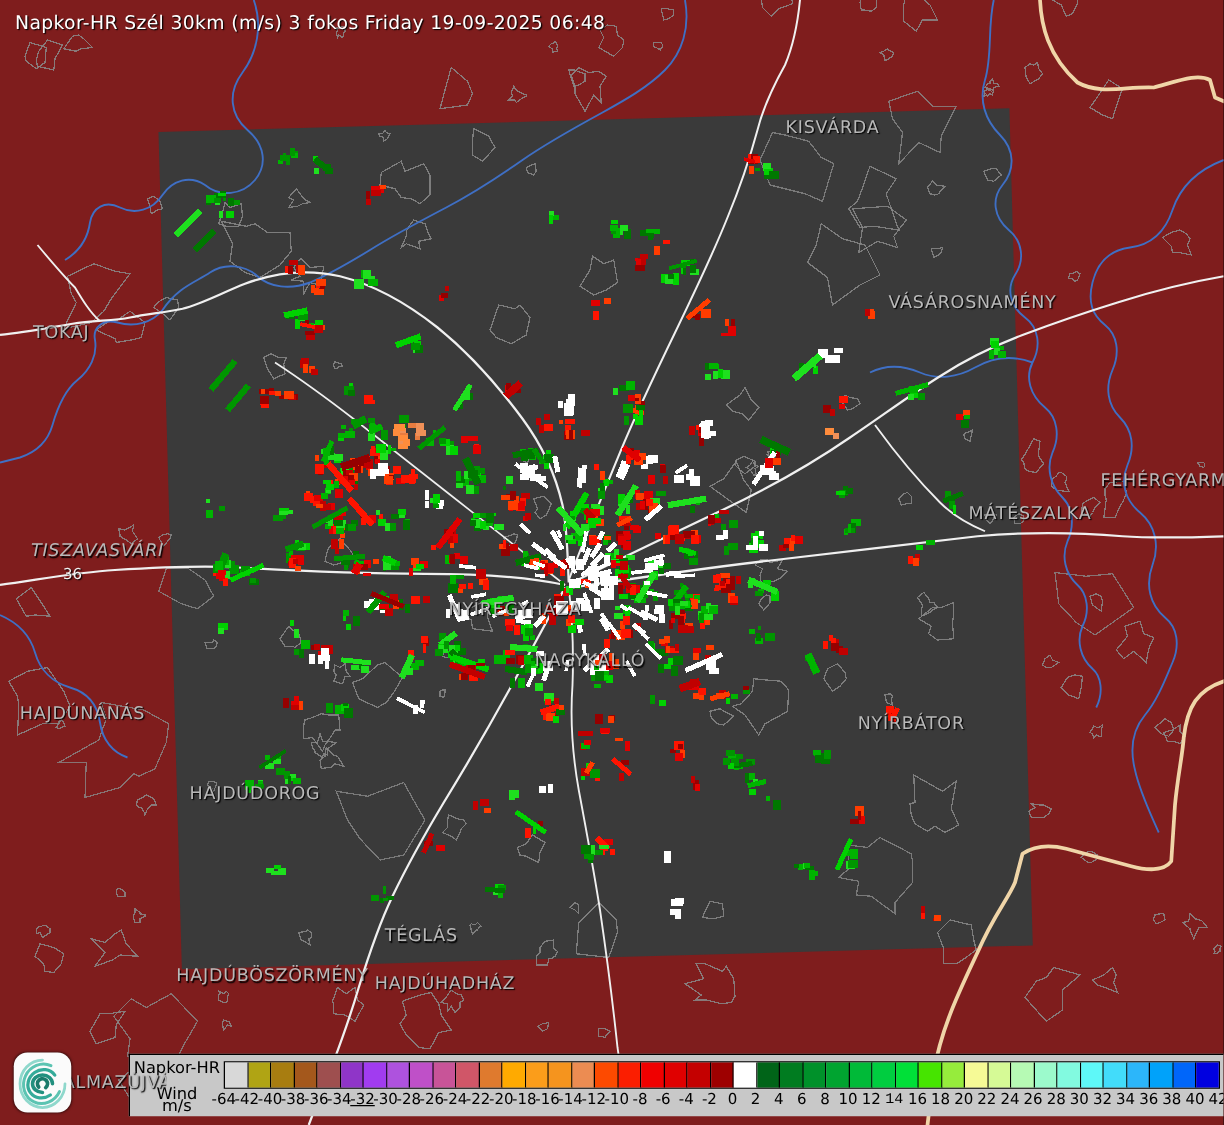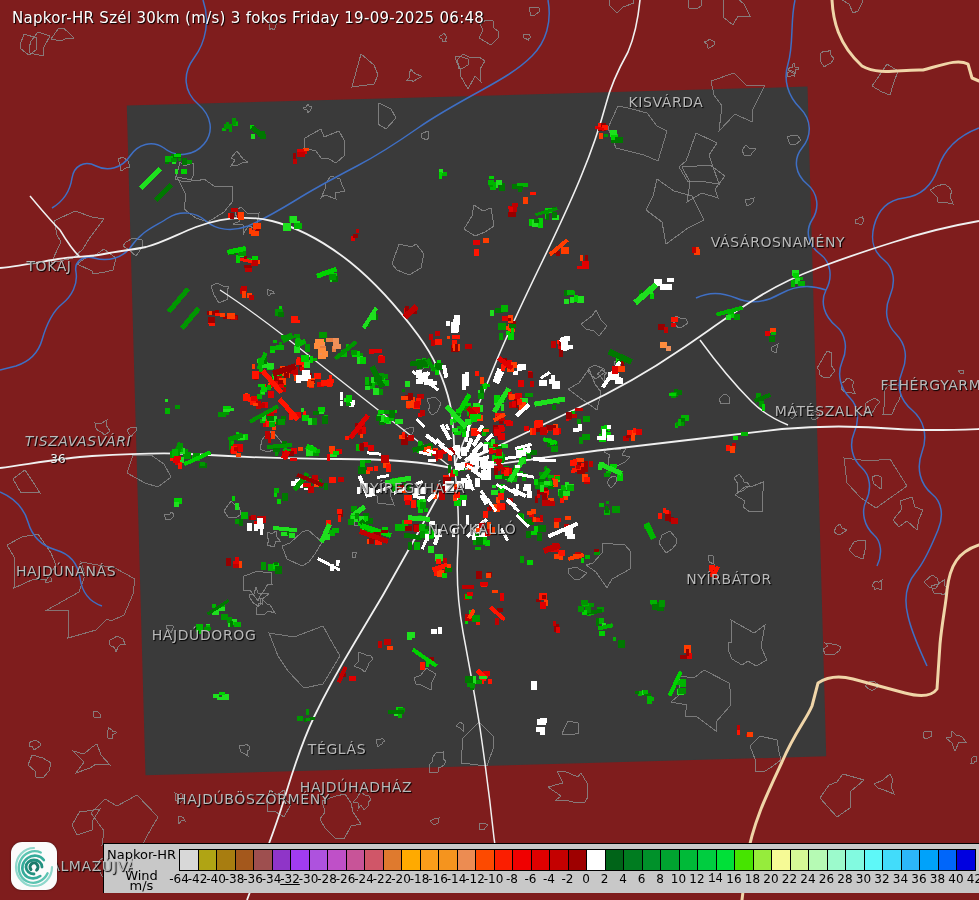--- a/index.html
+++ b/index.html
@@ -1670,21 +1670,21 @@
       <div class="city-label" style="left: 778px; top: 242px;">VÁSÁROSNAMÉNY</div>
       <div class="city-label" style="left: 940px; top: 385px;">FEHÉRGYARMAT</div>
       <div class="city-label" style="left: 824px; top: 411px;">MÁTÉSZALKA</div>
       <div class="city-label" style="left: 78px; top: 441px; font-style: italic;">TISZAVASVÁRI</div>
       <div class="city-label" style="left: 412px; top: 488px;">NYÍREGYHÁZA</div>
       <div class="city-label" style="left: 472px; top: 529px;">NAGYKÁLLÓ</div>
       <div class="city-label" style="left: 66px; top: 571px;">HAJDÚNÁNÁS</div>
       <div class="city-label" style="left: 729px; top: 579px;">NYÍRBÁTOR</div>
       <div class="city-label" style="left: 204px; top: 635px;">HAJDÚDOROG</div>
       <div class="city-label" style="left: 337px; top: 749px;">TÉGLÁS</div>
-      <div class="city-label" style="left: 218px; top: 799px; margin-left: 35px;">HAJDÚBÖSZÖRMÉNY</div>
+      <div class="city-label" style="left: 218px; top: 781px;">HAJDÚBÖSZÖRMÉNY</div>
       <div class="city-label" style="left: 356px; top: 787px;">HAJDÚHADHÁZ</div>
       <div class="road-label" style="left: 58px; top: 459px;">36</div>
     </div>
 
   <div id="balmaz-clip">
     <span class="city-label">BALMAZÚJVÁROS</span>
   </div>
 
   <div id="legend">
     <div class="legend-line" style="top:3px">Napkor-HR</div>

